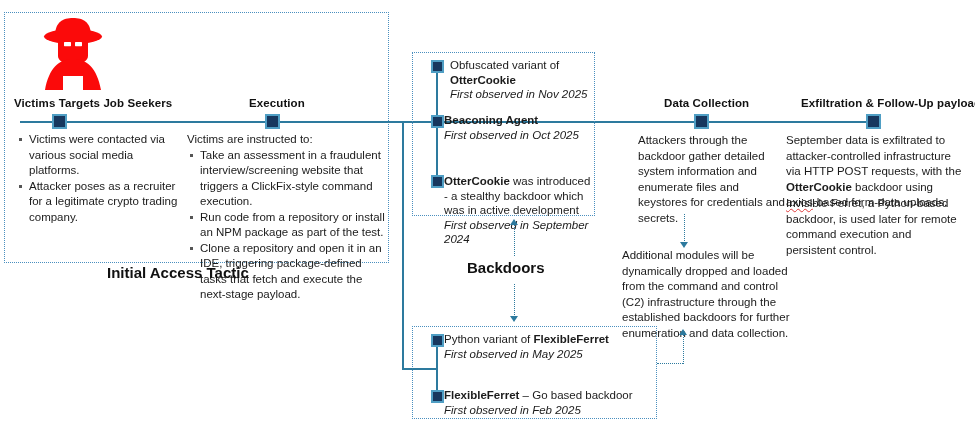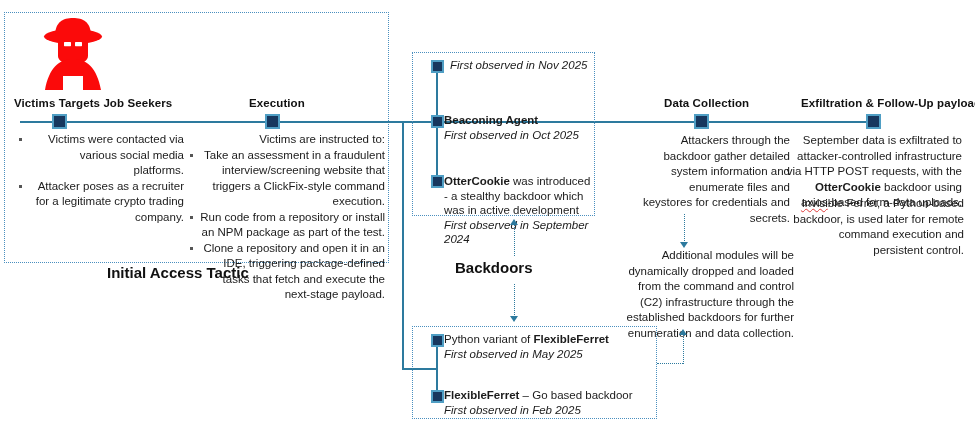--- a/index.html
+++ b/index.html
@@ -29,21 +29,21 @@
     background:#17375e;border:2px solid #4f9ec4;
   }
   .node.sm{width:13px;height:13px;border-width:2px;}
 
   
   .phase-title{
     position:absolute;font-weight:bold;font-size:11.5px;color:#111;
     letter-spacing:.1px;white-space:nowrap;
   }
   .body{
-    position:absolute;font-size:11.5px;line-height:15.5px;color:#1b1b1b;text-align:right;
+    position:absolute;font-size:11.5px;line-height:15.5px;color:#1b1b1b;
   }
   .body p{margin:0;}
   ul.bul{margin:0;padding:0;list-style:none;}
   ul.bul li{
     position:relative;padding-left:13px;margin:0 0 0 0;
   }
   ul.bul li:before{
     content:"";position:absolute;left:3px;top:6px;
     width:3px;height:3px;background:#555;border-radius:0;
   }
@@ -136,20 +136,21 @@
 
   <div class="dotbox" style="left:412px;top:52px;width:183px;height:164px;"></div>
 
   <div class="vrule" style="left:436px;top:66px;width:2px;height:116px;"></div>
 
   <div class="node sm" style="left:431px;top:60px;"></div>
   <div class="node sm" style="left:431px;top:115px;"></div>
   <div class="node sm" style="left:431px;top:175px;"></div>
 
   <div class="entry" style="left:450px;top:58px;width:145px;">
+    <div class="l1"><span>Obfuscated variant of </span><b>OtterCookie</b><span></span></div>
     <div class="l2">First observed in Nov 2025</div>
   </div>
 
   <div class="entry" style="left:444px;top:113px;width:150px;">
     <div class="l1"><span></span><b>Beaconing Agent</b><span></span></div>
     <div class="l2">First observed in Oct 2025</div>
   </div>
 
   <div class="entry" style="left:444px;top:174px;width:152px;">
     <div class="l1"><b>OtterCookie</b><span> was introduced - a stealthy backdoor which was in active development</span></div>
@@ -172,21 +173,21 @@
     <div class="l1"><b>FlexibleFerret</b><span> – Go based backdoor</span></div>
     <div class="l2">First observed in Feb 2025</div>
   </div>
 
   <div class="vrule" style="left:402px;top:121px;width:2px;height:248px;"></div>
   <div class="rule" style="left:402px;top:368px;width:36px;"></div>
 
   <div class="dashv" style="left:514px;top:224px;height:32px;"></div>
   <div class="arrow-up" style="left:510px;top:219px;"></div>
 
-  <div class="caption" style="left:455px;top:259px;">Backdoors</div>
+  <div class="caption" style="left:467px;top:259px;">Backdoors</div>
 
   <div class="dashv" style="left:514px;top:284px;height:33px;"></div>
   <div class="arrow-down" style="left:510px;top:316px;"></div>
 
   <div class="phase-title" style="left:664px;top:97px;">Data Collection</div>
   <div class="node" style="left:694px;top:114px;"></div>
   <div class="body" style="left:638px;top:133px;width:152px;">Attackers through the backdoor gather detailed system information and enumerate files and keystores for credentials and secrets.</div>
 
   <div class="dashv" style="left:684px;top:214px;height:29px;"></div>
   <div class="arrow-down" style="left:680px;top:242px;"></div>

